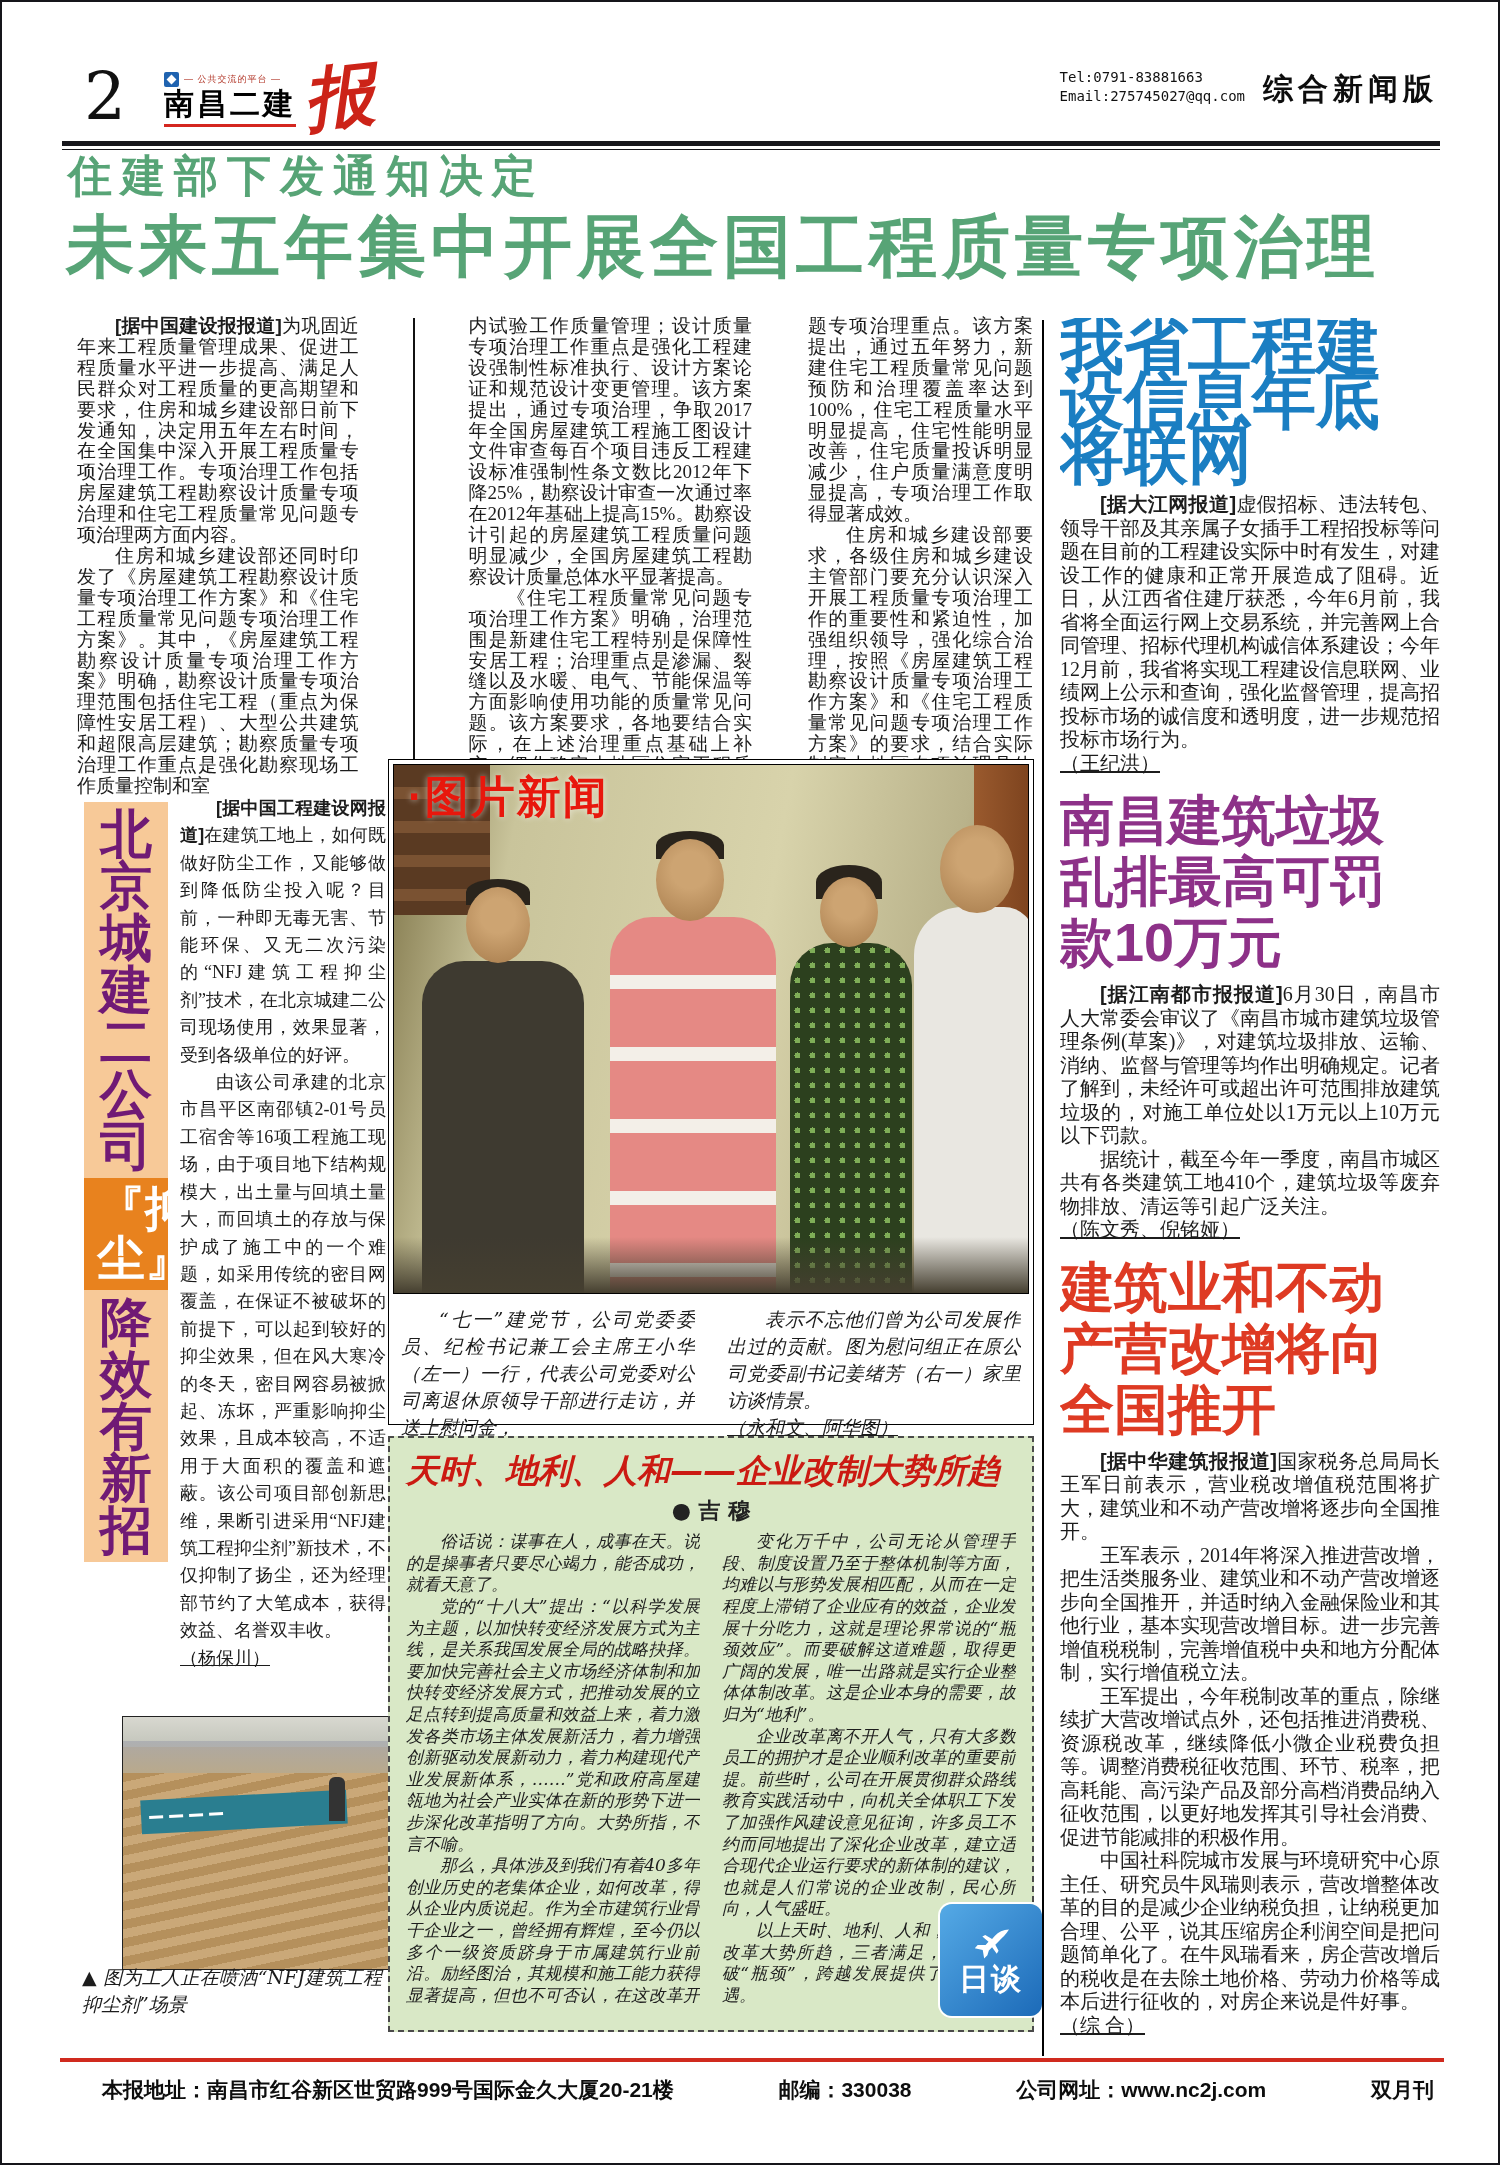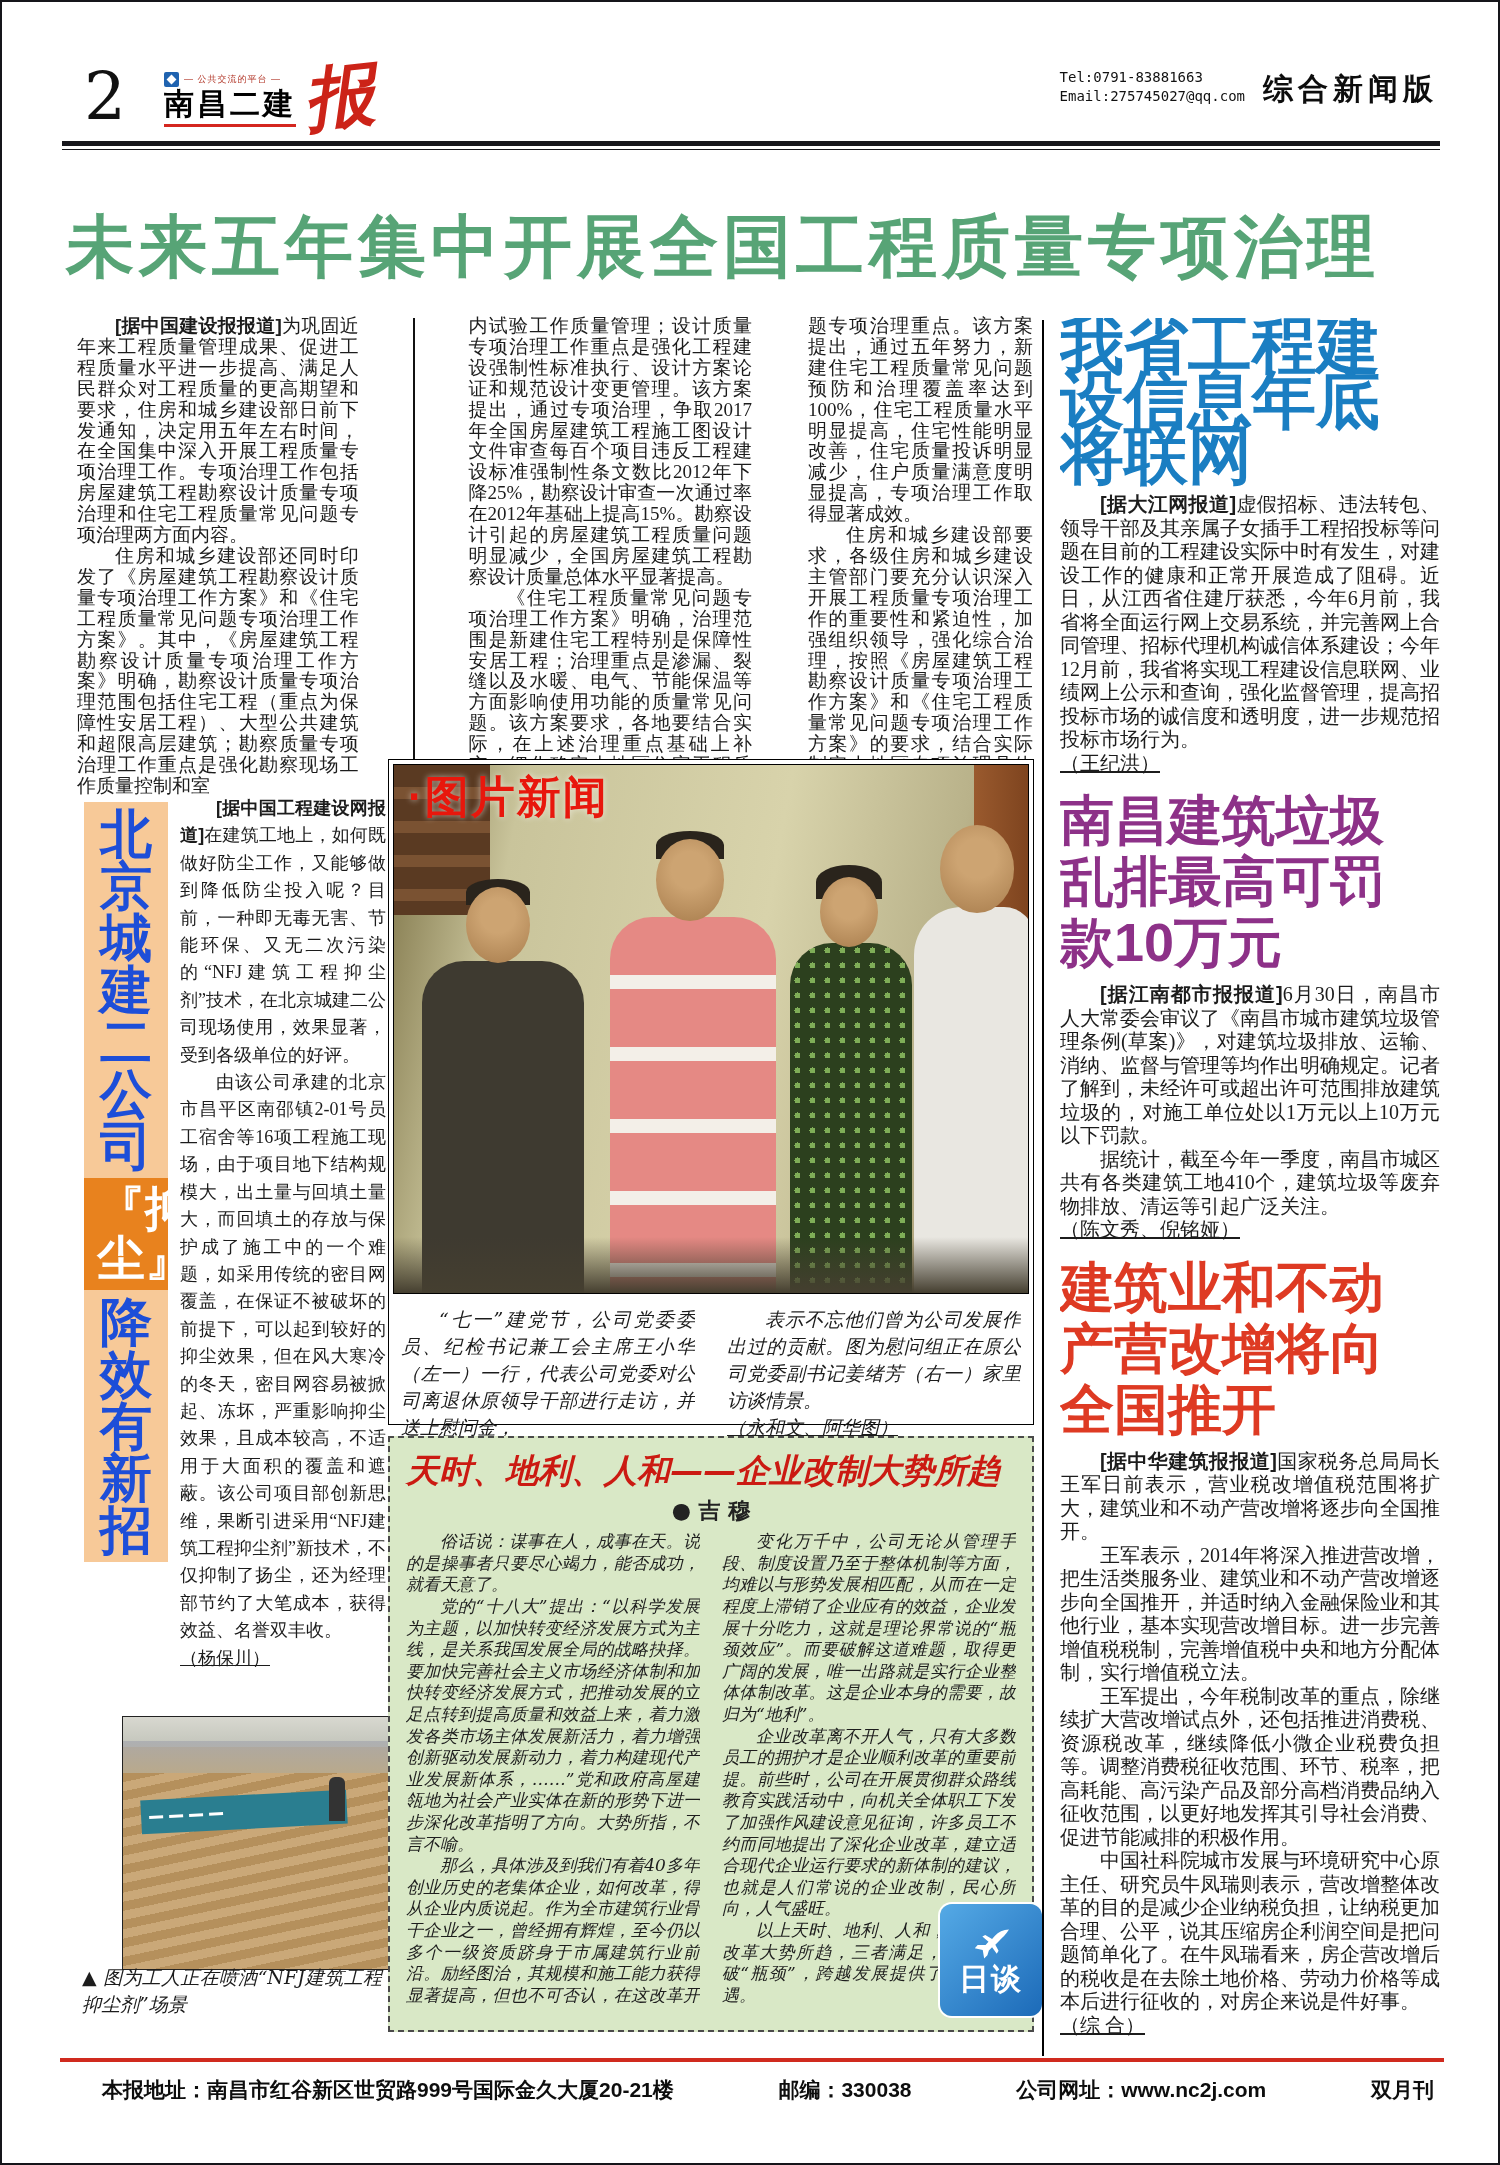--- a/index.html
+++ b/index.html
@@ -43,21 +43,21 @@
   .vrule{position:absolute;left:1040px;top:318px;width:2px;height:1736px;background:#000;}
   .rightcol{position:absolute;left:1058px;top:316px;width:380px;height:1736px;overflow:hidden;}
   .ra{margin-bottom:15px;}
   .ra p{margin:0;text-indent:2em;text-align:justify;font:20px/23.5px "Liberation Serif",serif;}
   .ra-title{margin:0 0 10px 0;font-family:"Liberation Sans",sans-serif;font-weight:bold;}
   .t-blue{color:#1a7ec2;font-size:64px;line-height:55px;}
   .t-purple{color:#8d3188;font-size:54px;line-height:61px;width:340px;}
   .t-red{color:#de3a23;font-size:54px;line-height:61px;width:340px;}
   
   .strip{position:absolute;left:82px;top:800px;width:84px;}
-  .strip-seg{width:58px;padding:6px 13px;background:#f7c998;color:#1d4ed8;
+  .strip-seg{width:58px;padding:6px 13px;background:#f7c998;color:#701a75;
              font:bold 52px/52px "Liberation Sans",sans-serif;word-break:break-all;text-align:center;}
   .strip-quote{background:#e8821e;color:#fff;font-size:48px;line-height:50px;}
   .sb-body{position:absolute;left:178px;top:793px;width:206px;height:898px;overflow:hidden;}
   .sb-body p{margin:0;text-indent:2em;text-align:justify;font:18px/27.4px "Liberation Serif",serif;}
   
   .field-photo{position:absolute;left:80px;top:1698px;width:298px;height:252px;
                border:1px solid #222;overflow:hidden;background:#c0a274;}
   .fp-sky{position:absolute;left:0;top:0;right:0;height:30px;background:linear-gradient(#d8d8d0,#c2c4ba);}
   .fp-build{position:absolute;left:0;top:24px;right:0;height:34px;
             background:linear-gradient(#a8aab0,#b8ab90);opacity:.8;}
@@ -139,20 +139,21 @@
         <div>Email:275745027@qq.com</div>
       </div>
       <div class="edition">综合新闻版</div>
     </div>
   </header>
   <div class="rule">
     <div class="rule-thick"></div>
     <div class="rule-thin"></div>
   </div>
 
+  <div class="kicker">住建部下发通知决定</div>
   <h1 class="headline">未来五年集中开展全国工程质量专项治理</h1>
   <div class="main-cols">
     <div class="mcol mcol1">
       <p><b class="src">[据中国建设报报道]</b><span>为巩固近年来工程质量管理成果、促进工程质量水平进一步提高、满足人民群众对工程质量的更高期望和要求，住房和城乡建设部日前下发通知，决定用五年左右时间，在全国集中深入开展工程质量专项治理工作。专项治理工作包括房屋建筑工程勘察设计质量专项治理和住宅工程质量常见问题专项治理两方面内容。</span></p>
       <p>住房和城乡建设部还同时印发了《房屋建筑工程勘察设计质量专项治理工作方案》和《住宅工程质量常见问题专项治理工作方案》。其中，《房屋建筑工程勘察设计质量专项治理工作方案》明确，勘察设计质量专项治理范围包括住宅工程（重点为保障性安居工程）、大型公共建筑和超限高层建筑；勘察质量专项治理工作重点是强化勘察现场工作质量控制和室</p>
     </div>
     <div class="vdiv"></div>
     <div class="mcol mcol2">
       <p class="noindent">内试验工作质量管理；设计质量专项治理工作重点是强化工程建设强制性标准执行、设计方案论证和规范设计变更管理。该方案提出，通过专项治理，争取2017年全国房屋建筑工程施工图设计文件审查每百个项目违反工程建设标准强制性条文数比2012年下降25%，勘察设计审查一次通过率在2012年基础上提高15%。勘察设计引起的房屋建筑工程质量问题明显减少，全国房屋建筑工程勘察设计质量总体水平显著提高。</p>
       <p>《住宅工程质量常见问题专项治理工作方案》明确，治理范围是新建住宅工程特别是保障性安居工程；治理重点是渗漏、裂缝以及水暖、电气、节能保温等方面影响使用功能的质量常见问题。该方案要求，各地要结合实际，在上述治理重点基础上补充、细化确定本地区住宅工程质量常见问</p>

